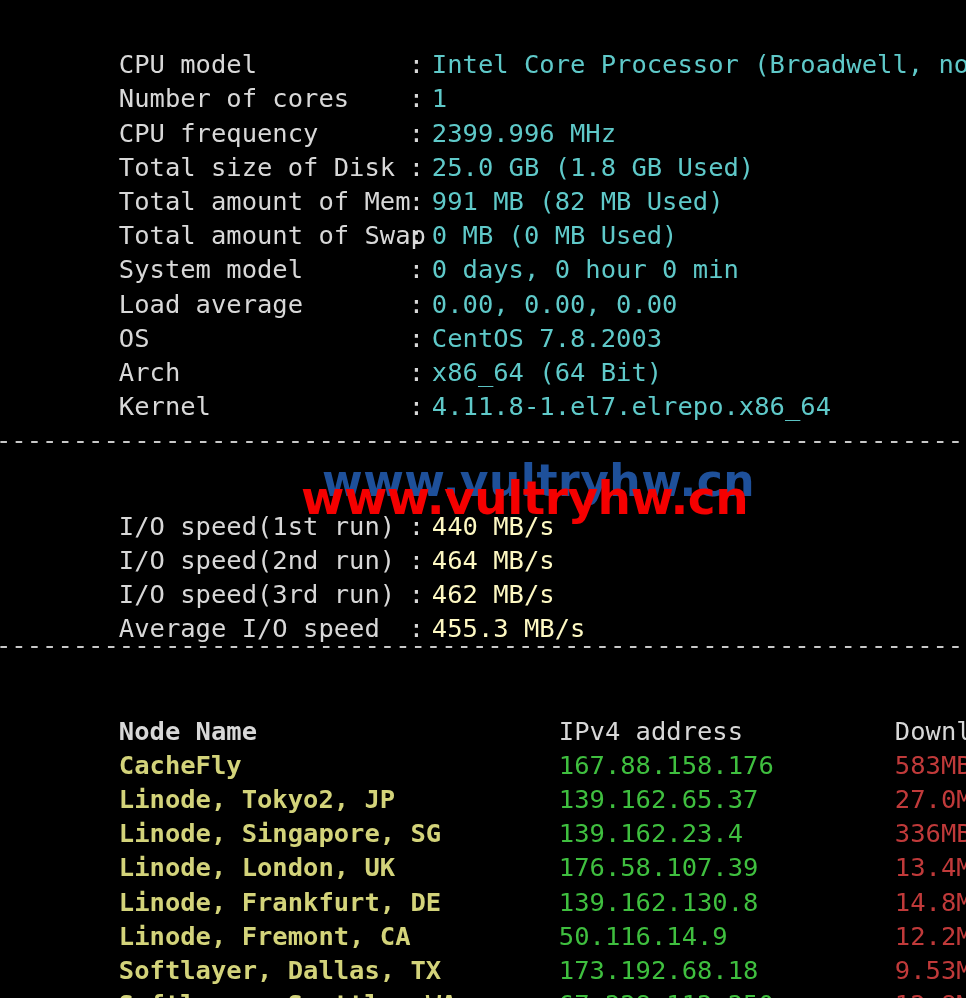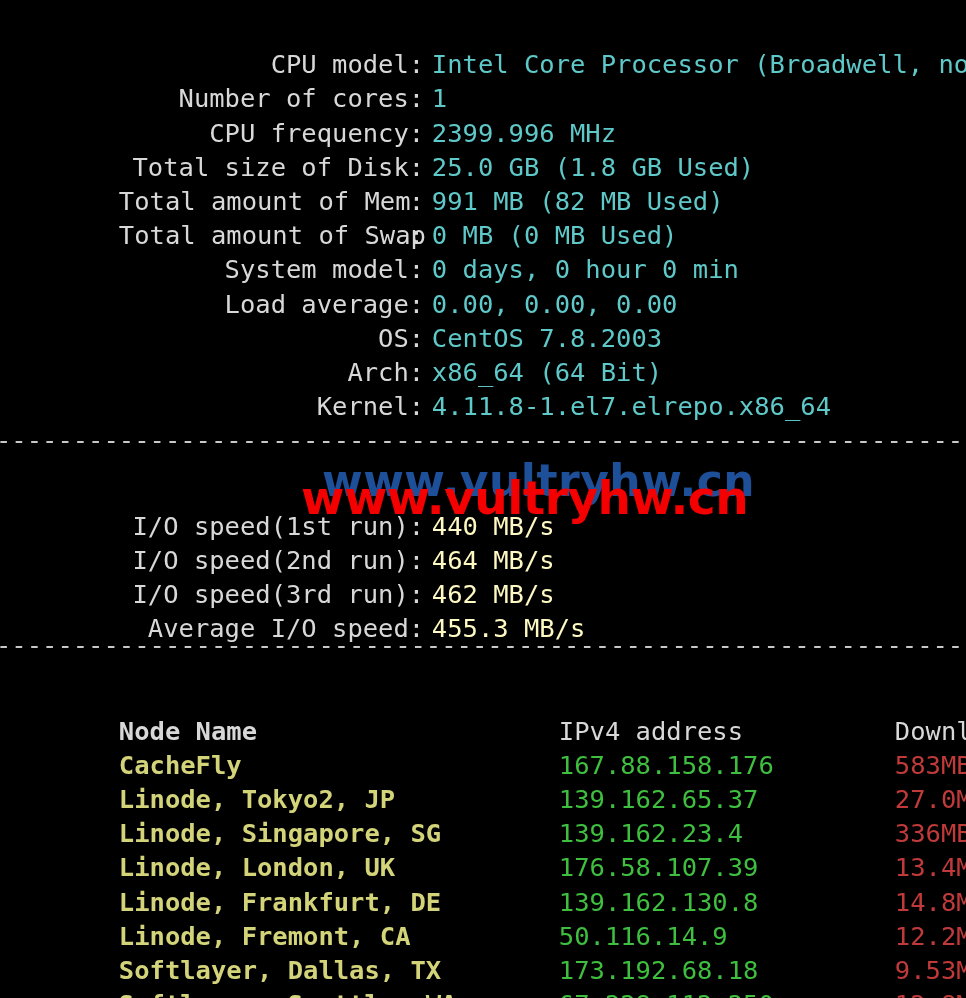--- a/index.html
+++ b/index.html
@@ -48,21 +48,21 @@
   .c-value   { color: #5fc9c9; }   
   .c-io      { color: #fef9c3; }   
   .c-node    { color: #d3d37a; }   
   .c-ip      { color: #3fbf3f; }   
   .c-speed   { color: #c03a3a; }   
   .c-head    { color: #d8d8d8; }
   .c-rule    { color: #c8c8c8; }
 
   
   .cell { display: inline-block; white-space: pre; vertical-align: top; }
-  .col-label { width: 290px; text-align: right; }
+  .col-label { width: 290px; }
   .col-colon { width: 23px; }
 
   .col-node  { width: 440px; font-weight: bold; }
   .col-ip    { width: 336px; }
   .col-speed { width: 200px; }
 
   .rule {
     display: block;
     height: 34.2px;
     line-height: 34.2px;

